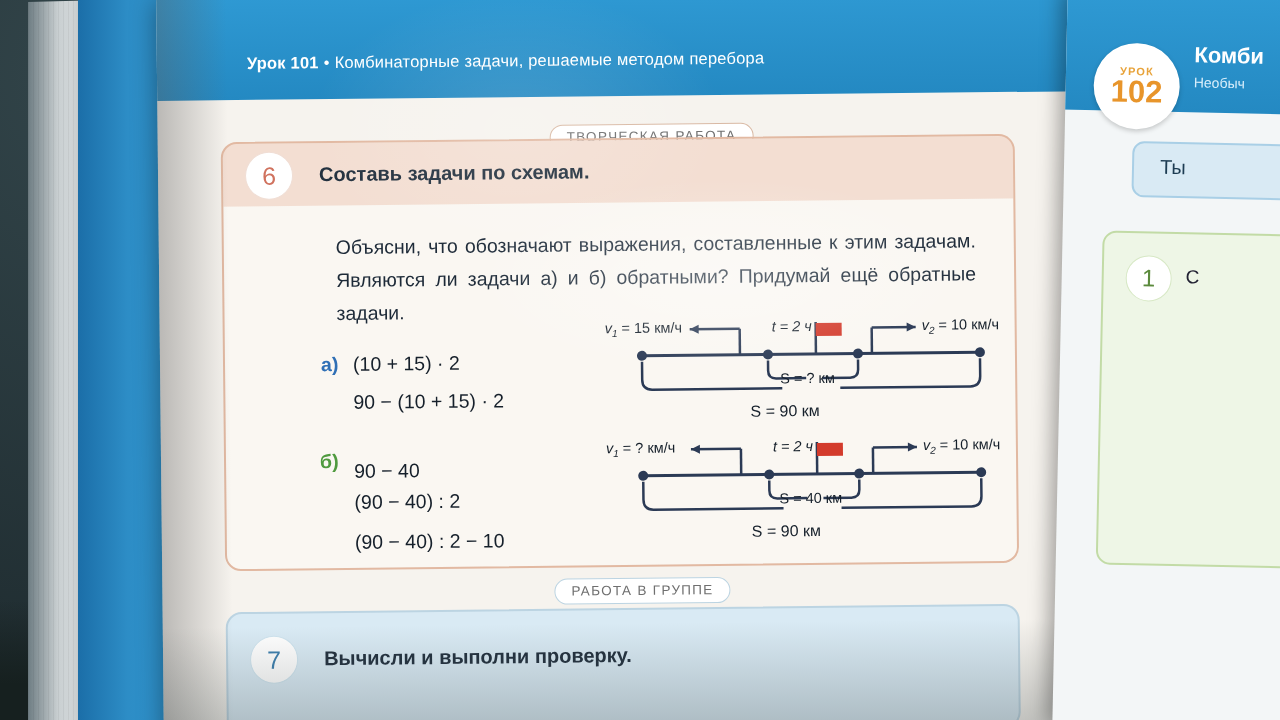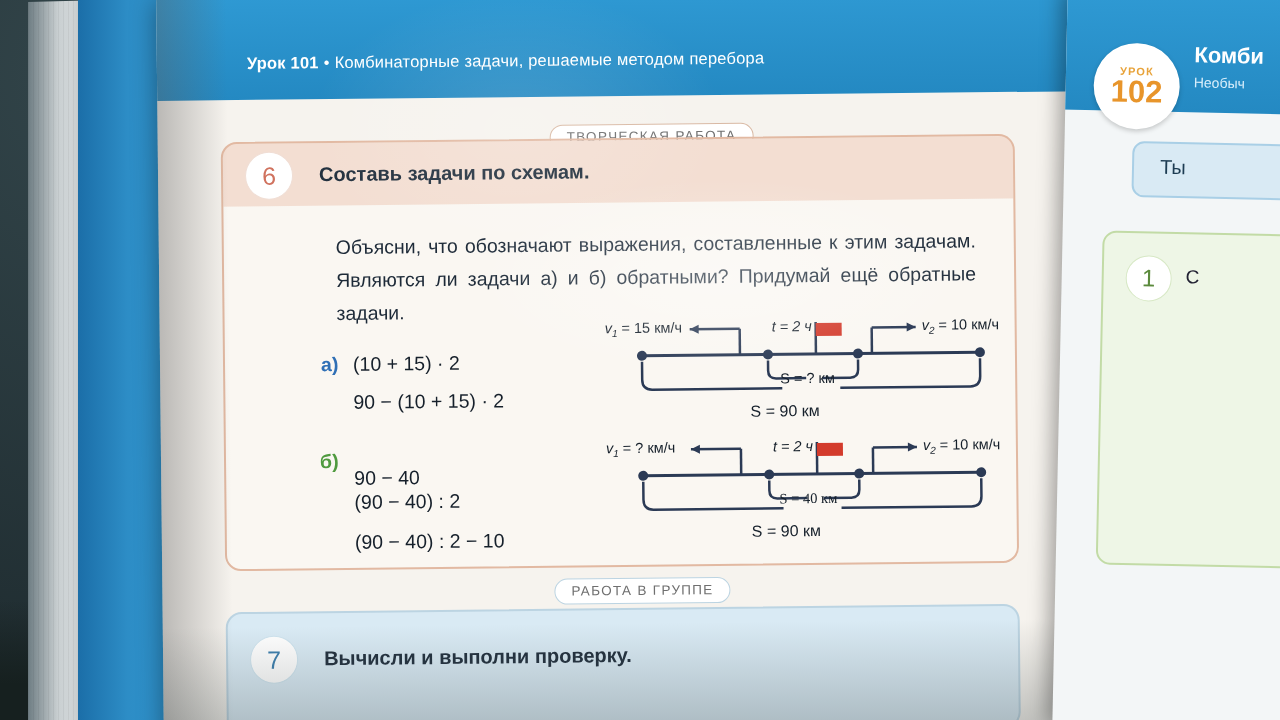--- a/index.html
+++ b/index.html
@@ -282,21 +282,21 @@
       <div class="num-badge" style="left:22px; top:8px;">6</div>
       <div class="task-title" style="left:96px; top:20px;">Составь задачи по схемам.</div>
 
       <div class="para">Объясни, что обозначают выражения, составленные к этим задачам. Являются ли задачи а) и б) обратными? Придумай ещё обратные задачи.</div>
 
       <div class="expr-label" id="lbl-a">а)</div>
       <div class="expr-line" style="left:128px; top:210px;">(10 + 15) · 2</div>
       <div class="expr-line" style="left:128px; top:248px;">90 − (10 + 15) · 2</div>
 
       <div class="expr-label" id="lbl-b">б)</div>
-      <div class="expr-line" style="left:128px; top:324px;">90 − 40</div>
+      <div class="expr-line" style="left:128px; top:317px;">90 − 40</div>
       <div class="expr-line" style="left:128px; top:348px;">(90 − 40) : 2</div>
       <div class="expr-line" style="left:128px; top:388px;">(90 − 40) : 2 − 10</div>
 
       <div class="diagram" style="left:395px; top:176px; width:380px; height:110px;">
         <svg width="380" height="110" viewBox="0 0 380 110">
 
           <path d="M22,40 H360" stroke="#2b3a55" stroke-width="3" fill="none"></path>
 
           <circle cx="22" cy="40" r="5" fill="#2b3a55"></circle>
           <circle cx="360" cy="40" r="5" fill="#2b3a55"></circle>
@@ -343,21 +343,21 @@
           <path d="M196,40 V8" stroke="#2b3a55" stroke-width="2.5" fill="none"></path>
           <path d="M196,9 h26 v13 h-26 z" fill="#d33b2c"></path>
           <path d="M148,46 v10 q0,8 8,8 h30" stroke="#2b3a55" stroke-width="2.5" fill="none"></path>
           <path d="M238,46 v10 q0,8 -8,8 h-28" stroke="#2b3a55" stroke-width="2.5" fill="none"></path>
           <path d="M22,46 v18 q0,10 10,10 h130" stroke="#2b3a55" stroke-width="2.5" fill="none"></path>
           <path d="M360,46 v18 q0,10 -10,10 h-130" stroke="#2b3a55" stroke-width="2.5" fill="none"></path>
         </svg>
         <div class="dg-text" style="left:-15px; top:4px;"><i>v</i><span class="sub">1</span> <span>= ? км/ч</span></div>
         <div class="dg-text" style="left:152px; top:4px; font-style:italic;">t = 2 ч</div>
         <div class="dg-text" style="left:302px; top:4px;"><i>v</i><span class="sub">2</span> <span>= 10 км/ч</span></div>
-        <div class="dg-text" style="left:158px; top:56px;font-family:Liberation Serif, serif;">S = 40 км</div>
+        <div class="dg-text" style="left:158px; top:56px;">S = 40 км</div>
         <div class="dg-text" style="left:130px; top:88px; font-size:16px;">S = 90 км</div>
       </div>
     </div>
 
     <div class="chip" id="chip-group">РАБОТА В ГРУППЕ</div>
 
     <div class="task-box-blue">
       <div class="num-badge" style="left:22px; top:22px; color:#3d7fae; border-color:#cfe4ef;">7</div>
       <div class="task-title" style="left:96px; top:34px;">Вычисли и выполни проверку.</div>
     </div>

